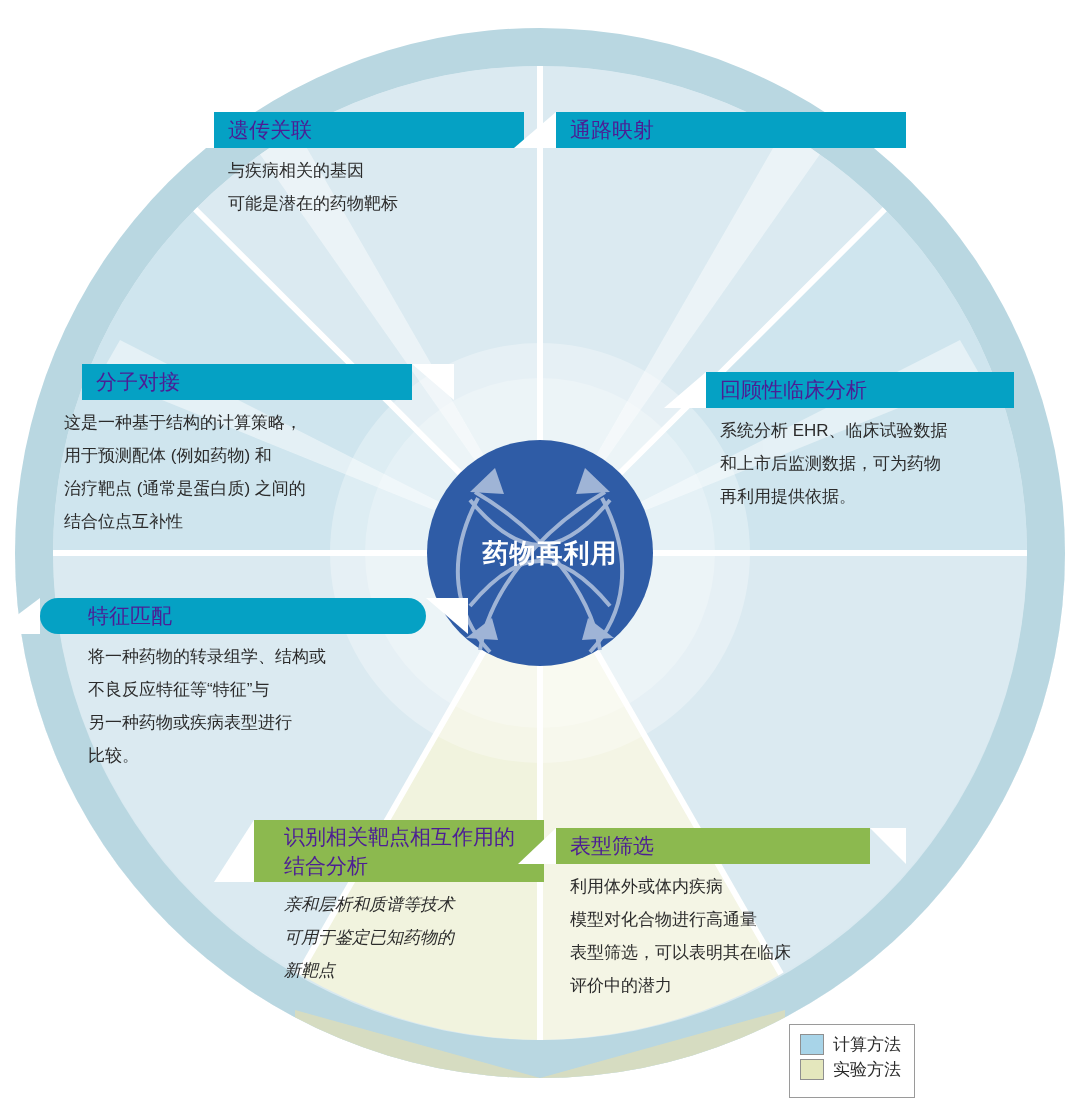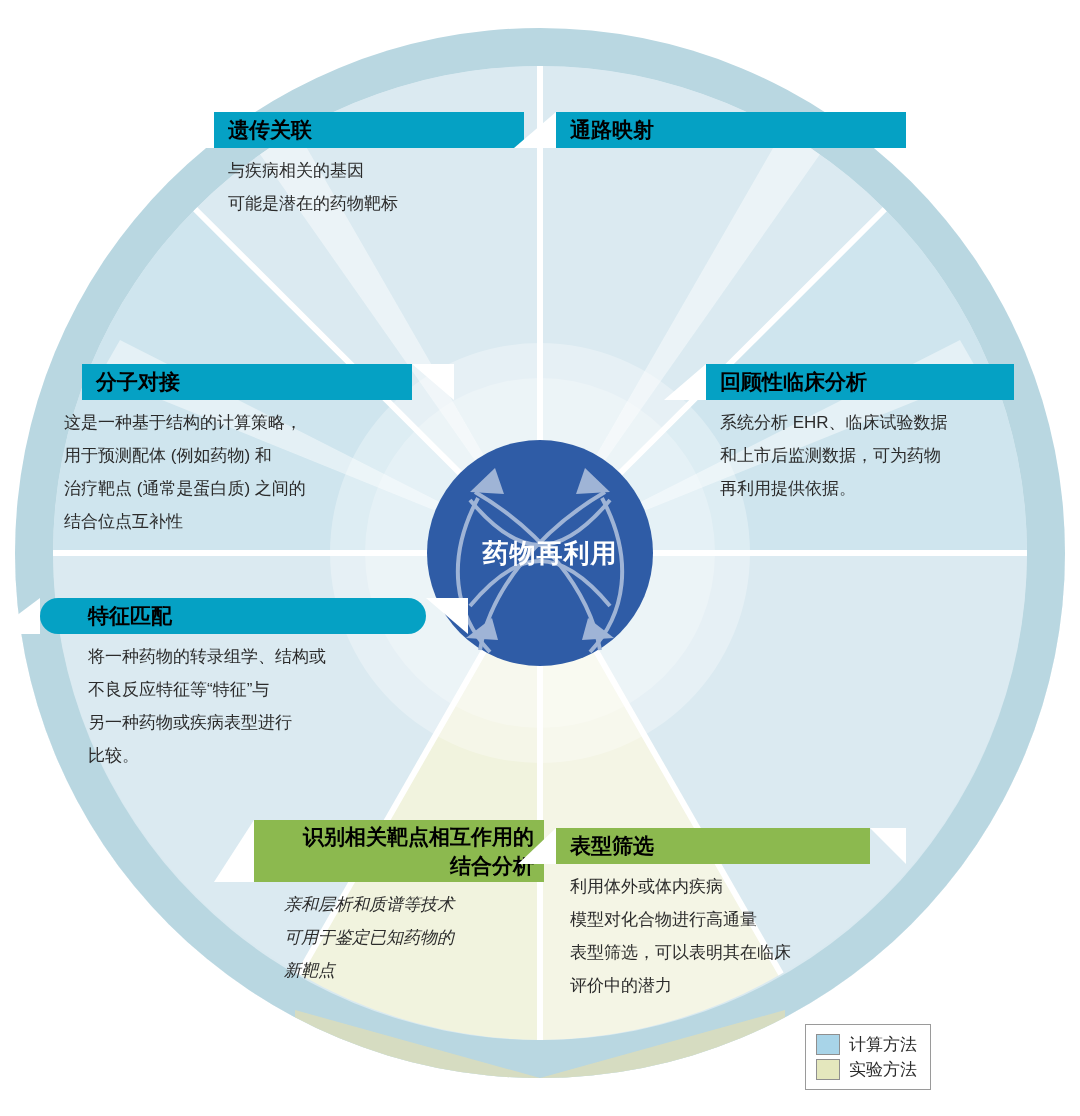--- a/index.html
+++ b/index.html
@@ -7,21 +7,21 @@
     width:1080px;height:1116px;background:#ffffff;
     font-family:"Liberation Sans","DejaVu Sans",sans-serif;
     overflow:hidden;position:relative;
   }
   #stage{position:absolute;left:0;top:0;width:1080px;height:1116px;}
   svg#wheel{position:absolute;left:0;top:0;width:1080px;height:1116px;}
 
   .panel{position:absolute;box-sizing:border-box;}
   .bar{
     position:relative;height:36px;line-height:36px;
-    color:#000000;font-weight:bold;font-size:21px;
+    color:#4c1d95;font-weight:normal;font-size:21px;
     padding-left:14px;padding-right:10px;white-space:nowrap;
   }
   .bar.blue{background:#05a1c4;}
   .bar.green{background:#8cb94f;}
   .bar.two{height:60px;line-height:29px;padding-top:2px;white-space:normal;}
   .bar .slant{
     position:absolute;top:0;bottom:0;width:42px;
     background:#ffffff;
   }
   .bar .slant.left{left:-42px;}
@@ -32,23 +32,23 @@
   }
   .body.right-align{text-align:right;padding-right:14px;padding-left:6px;}
 
   .center-label{
     position:absolute;left:440px;top:536px;width:220px;
     text-align:center;color:#ffffff;font-size:26px;font-weight:bold;
     letter-spacing:1px;
   }
 
   #legend{
-    position:absolute;left:789px;top:1024px;width:126px;height:66px;
+    position:absolute;left:789px;top:1024px;width:126px;height:74px;
     border:1px solid #9a9a9a;background:#ffffff;
-    padding:7px 0 0 10px;box-sizing:border-box;margin-left:16px;
+    padding:7px 0 0 10px;box-sizing:border-box;
   }
   .legend-row{display:flex;align-items:center;height:25px;}
   .legend-swatch{width:22px;height:19px;border:1px solid #8f8f8f;margin-right:9px;}
   .legend-text{font-size:17px;color:#2b2b2b;}
 </style>
 </head>
 <body>
 
 <div id="stage">
 
@@ -151,21 +151,21 @@
       <span>分子对接</span>
       <span class="slant right" style="background:#ffffff;clip-path:polygon(0 0,100% 0,100% 100%);"></span>
     </div>
     <div class="body">这是一种基于结构的计算策略，
 用于预测配体 (例如药物) 和
 治疗靶点 (通常是蛋白质) 之间的
 结合位点互补性</div>
   </div>
 
   <div class="panel" style="left:706px;top:364px;width:340px;">
-    <div class="bar blue" style="width:284px;">
+    <div class="bar blue" style="width:284px;margin-top:8px;">
       <span class="slant left" style="background:#ffffff;clip-path:polygon(0 100%,100% 100%,100% 0);"></span>
       <span>回顾性临床分析</span>
     </div>
     <div class="body">系统分析 EHR、临床试验数据
 和上市后监测数据，可为药物
 再利用提供依据。</div>
   </div>
 
   <div class="panel" style="left:40px;top:598px;width:400px;">
     <div class="bar blue" style="width:362px;border-radius:18px;">
@@ -176,21 +176,21 @@
     <div class="body" style="padding-left:48px;">将一种药物的转录组学、结构或
 不良反应特征等“特征”与
 另一种药物或疾病表型进行
 比较。</div>
   </div>
 
 
   <div class="panel" style="left:254px;top:820px;width:290px;">
     <div class="bar green two" style="width:266px;">
       <span class="slant left" style="background:#ffffff;clip-path:polygon(0 100%,100% 100%,100% 0);width:40px;left:-40px;"></span>
-      <span style="display:inline-block;margin-left:16px;text-align:right;">识别相关靶点相互作用的
+      <span style="display:inline-block;margin-left:16px;">识别相关靶点相互作用的
 结合分析</span>
     </div>
     <div class="body" style="padding-left:30px;font-style:italic;">亲和层析和质谱等技术
 可用于鉴定已知药物的
 新靶点</div>
   </div>
 
   <div class="panel" style="left:556px;top:828px;width:320px;">
     <div class="bar green" style="width:290px;">
       <span class="slant left" style="background:#ffffff;clip-path:polygon(0 100%,100% 100%,100% 0);width:38px;left:-38px;"></span>

